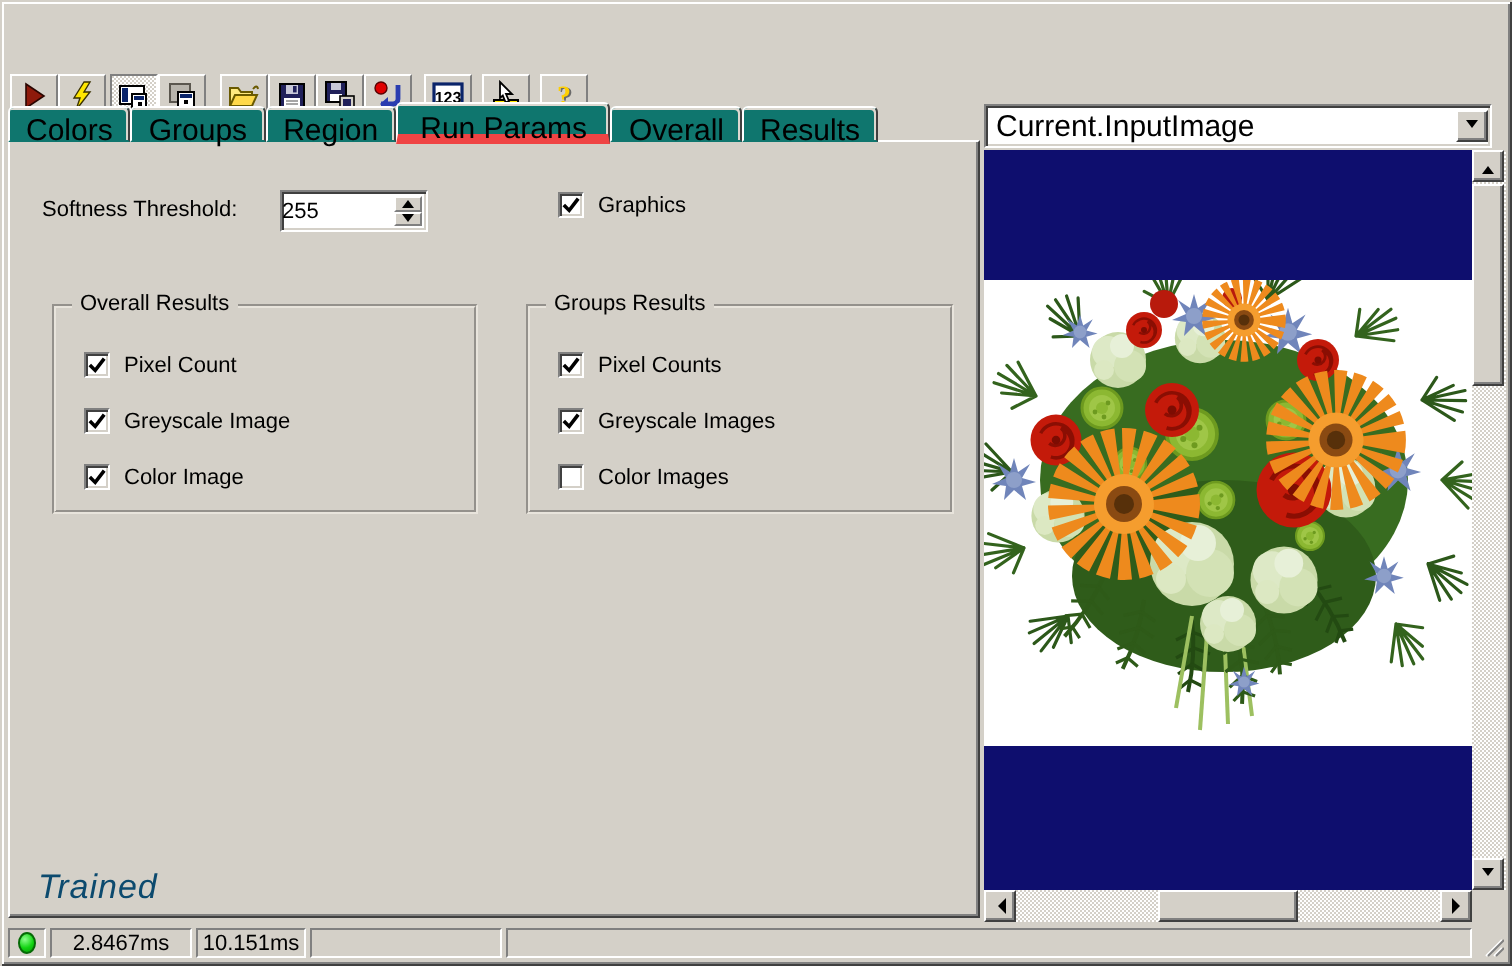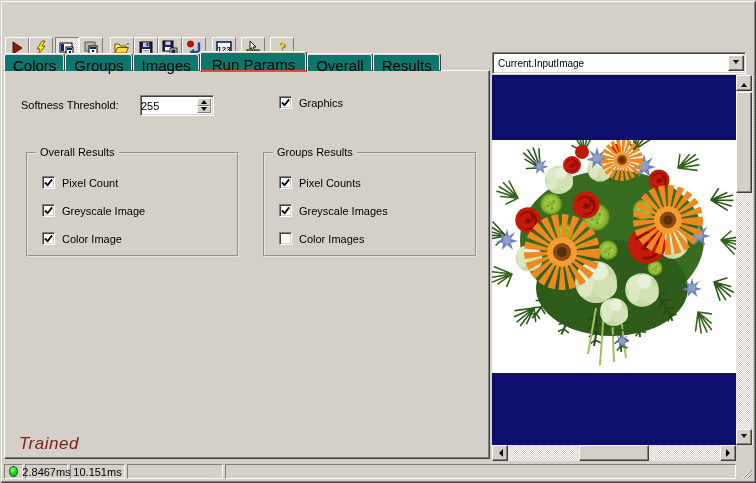--- a/index.html
+++ b/index.html
@@ -50,21 +50,21 @@
   
   .tabstrip { position:absolute; left:4px; top:51px; height:21px; display:flex; align-items:flex-end; z-index:5; }
   .tab {
     height:18px; margin-bottom:1px; padding:3px 8px 0; font-size:15px; color:#000;
     background:#0f766e; border:1px solid; border-color:#fff #404040 transparent #fff;
     border-radius:3px 3px 0 0; box-shadow: inset -1px 1px 0 #dcd8d0;
     white-space:nowrap;
   }
   .tab.active {
     height:21px; margin-bottom:0; padding:4px 11px 0; z-index:6; position:relative;
-    border-bottom:2px solid #ef4444;
+    border-bottom:5px solid #ef4444;
   }
   
   .main-panel {
     position:absolute; left:4px; top:70px; width:486px; height:389px; background:#d4d0c8;
     border:1px solid; border-color:#fff #404040 #404040 #fff;
     box-shadow: inset -1px -1px 0 #808080; z-index:2;
   }
   .static-label { position:absolute; font-size:11px; color:#000; white-space:nowrap; }
   
   .spinner {
@@ -90,29 +90,29 @@
     border:1px solid; border-color:#808080 #fff #fff #808080;
     box-shadow: inset 1px 1px 0 #404040, inset -1px -1px 0 #d4d0c8;
     display:flex; align-items:center; justify-content:center;
   }
   .cb svg { display:none; }
   .cb.checked svg { display:block; }
   .cb-label { margin-left:7px; }
   
   .groupbox { position:absolute; border:2px groove #e8e4dc; }
   .legend { position:absolute; top:-8px; left:8px; background:#d4d0c8; padding:0 4px; font-size:11px; white-space:nowrap; }
-  .trained { position:absolute; left:14px; top:363px; font-size:17px; font-style:italic; color:#7f1d1d; letter-spacing:0.5px; }
+  .trained { position:absolute; left:14px; top:363px; font-size:17px; font-style:italic; color:#0c4a6e; letter-spacing:0.5px; }
   
   .combo {
     position:absolute; left:492px; top:52px; width:254px; height:22px; background:#fff;
     border:1px solid; border-color:#808080 #fff #fff #808080;
     box-shadow: inset 1px 1px 0 #404040, inset -1px -1px 0 #d4d0c8;
     display:flex; align-items:center; z-index:4;
   }
-  .combo-text { flex:1; font-size:10px; padding:1px 0 0 5px; white-space:nowrap; overflow:hidden; }
+  .combo-text { flex:1; font-size:15px; padding:1px 0 0 5px; white-space:nowrap; overflow:hidden; }
   .combo-btn {
     width:16px; height:16px; margin:1px 1px 1px 0; background:#d4d0c8;
     border:1px solid; border-color:#fff #404040 #404040 #fff;
     box-shadow: inset -1px -1px 0 #808080;
     display:flex; align-items:center; justify-content:center;
   }
   .image-area { position:absolute; left:492px; top:75px; width:261px; height:386px; }
   .display { position:absolute; left:0; top:0; width:244px; height:370px; background:#0e0e6e; overflow:hidden; }
   .white-band { position:absolute; left:0; top:65px; width:244px; height:233px; background:#fff; }
   .sb-track {
@@ -234,21 +234,21 @@
       <svg width="16" height="16" viewBox="0 0 16 16">
         <text x="9" y="13" text-anchor="middle" font-size="14" font-weight="bold" font-family="Liberation Serif, serif" fill="#6a6a6a">?</text>
         <text x="8" y="12.4" text-anchor="middle" font-size="14" font-weight="bold" font-family="Liberation Serif, serif" fill="#ffcf00">?</text>
       </svg>
     </div>
   </div>
 
   <div class="tabstrip">
     <div class="tab"><span>Colors</span></div>
     <div class="tab"><span>Groups</span></div>
-    <div class="tab"><span>Images</span></div>
+    <div class="tab"><span>Region</span></div>
     <div class="tab active"><span>Run Params</span></div>
     <div class="tab"><span>Overall</span></div>
     <div class="tab"><span>Results</span></div>
   </div>
 
   <div class="main-panel">
 
     <span class="static-label" style="left:16px; top:28px;">Softness Threshold:</span>
 
     <div class="spinner">
@@ -465,21 +465,21 @@
       <div class="sb-btn" style="right:0; top:0;">
           <div class="tri-right"></div>
         </div>
     </div>
   </div>
 
   <div class="statusbar">
     <div class="sb-panel" style="width:19px;">
       <div class="led"></div>
     </div>
-    <div class="sb-panel" style="width:43px;">
+    <div class="sb-panel" style="width:71px;">
       <span>2.8467ms</span>
     </div>
     <div class="sb-panel" style="width:55px;text-align:right;">
       <span>10.151ms</span>
     </div>
     <div class="sb-panel" style="width:96px;"></div>
     <div class="sb-panel" style="flex:1;"></div>
     <svg class="grip" viewBox="0 0 13 13">
       <path d="M12 4 L4 12" stroke="#fff" stroke-width="1"></path>
       <path d="M13 4 L5 12" stroke="#808080" stroke-width="1"></path>

